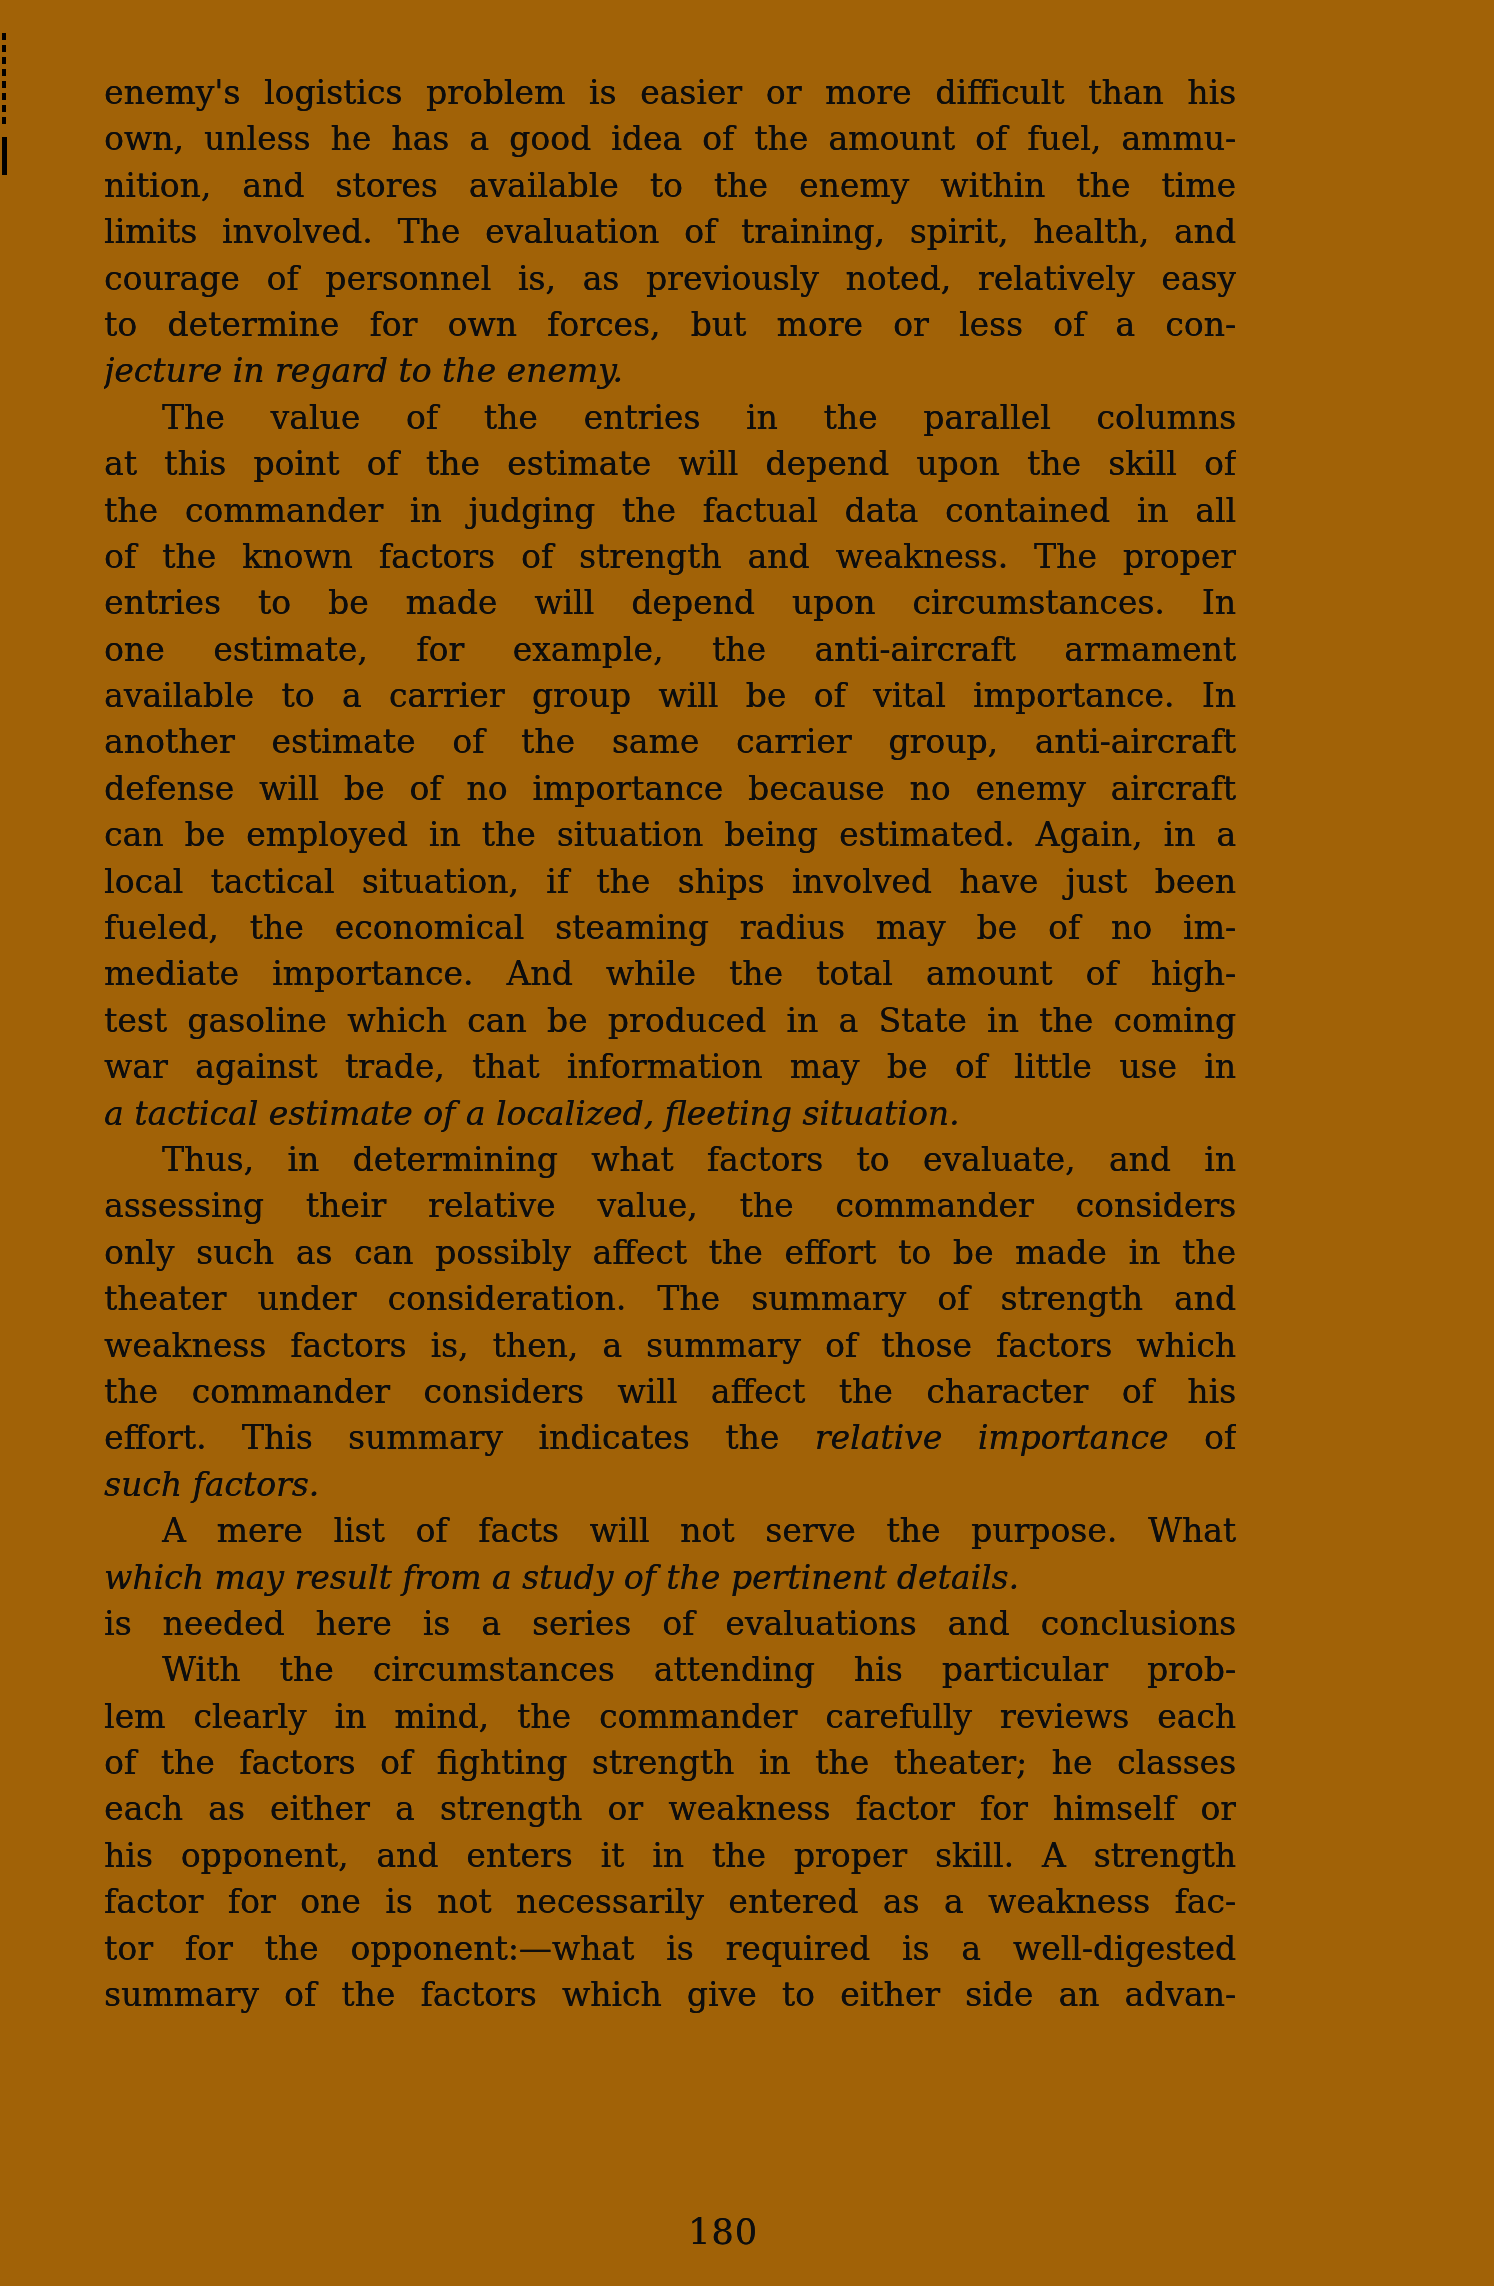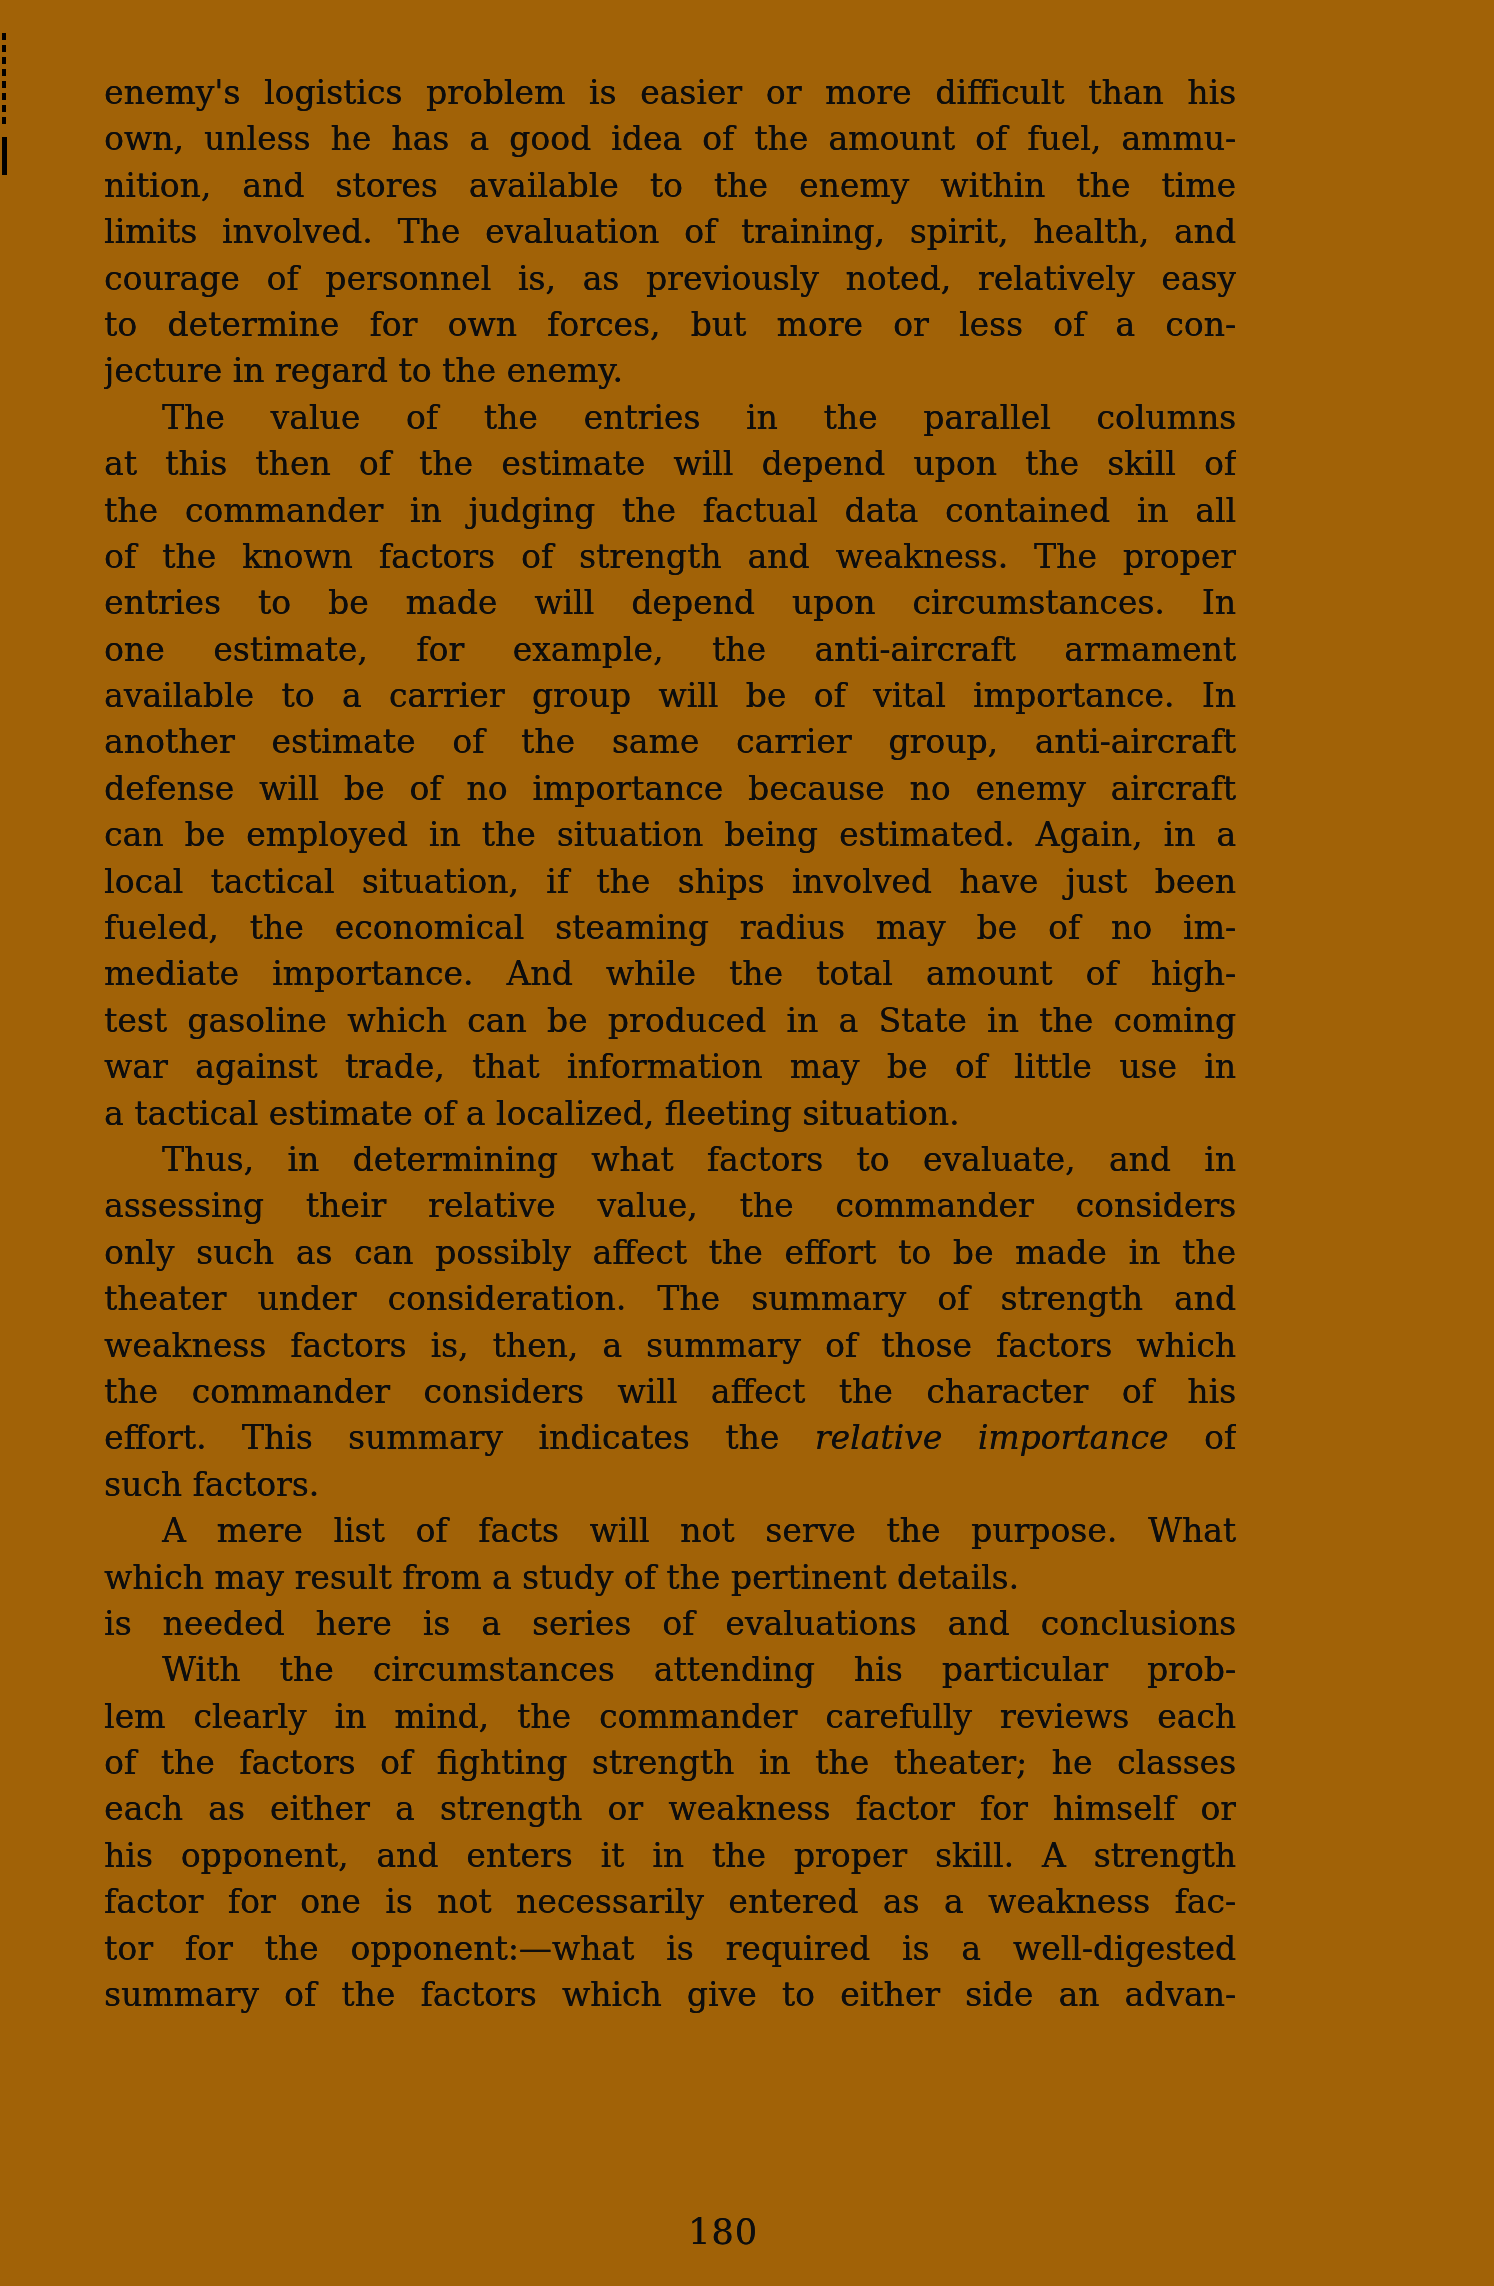--- a/index.html
+++ b/index.html
@@ -31,20 +31,21 @@
     line-height: 46.4px;
     font-size: 33px;
     text-align: justify;
     text-align-last: justify;
     overflow: hidden;
     white-space: normal;
     text-shadow: 0.35px 0 0 currentColor;
   }
   .line.last {
     text-align-last: left;
+    font-style: italic;
   }
   .line.indent {
     padding-left: 58px;
   }
   .bold { font-weight: normal; }
   .italic { font-style: italic; margin-top: 36px; }
   .page-number {
     position: absolute;
     top: 2212px;
     left: 648px;
@@ -80,21 +81,21 @@
 
   <div class="page-text">
       <div class="line"><span>enemy's logistics problem is easier or more difficult than his</span></div>
       <div class="line"><span>own, unless he has a good idea of the amount of fuel, ammu-</span></div>
       <div class="line"><span>nition, and stores available to the enemy within the time</span></div>
       <div class="line"><span>limits involved. The evaluation of training, spirit, health, and</span></div>
       <div class="line"><span>courage of personnel is, as previously noted, relatively easy</span></div>
       <div class="line"><span>to determine for own forces, but more or less of a con-</span></div>
       <div class="line last"><span>jecture in regard to the enemy.</span></div>
       <div class="line indent"><span>The value of the entries in the parallel columns</span></div>
-      <div class="line"><span>at this then of the estimate will depend upon the skill of</span></div>
+      <div class="line"><span>at this point of the estimate will depend upon the skill of</span></div>
       <div class="line"><span>the commander in judging the factual data contained in all</span></div>
       <div class="line"><span>of the known factors of strength and weakness. The proper</span></div>
       <div class="line"><span>entries to be made will depend upon circumstances. In</span></div>
       <div class="line"><span>one estimate, for example, the anti-aircraft armament</span></div>
       <div class="line"><span>available to a carrier group will be of vital importance. In</span></div>
       <div class="line"><span>another estimate of the same carrier group, anti-aircraft</span></div>
       <div class="line"><span>defense will be of no importance because no enemy aircraft</span></div>
       <div class="line"><span>can be employed in the situation being estimated. Again, in a</span></div>
       <div class="line"><span>local tactical situation, if the ships involved have just been</span></div>
       <div class="line"><span>fueled, the economical steaming radius may be of no im-</span></div>

